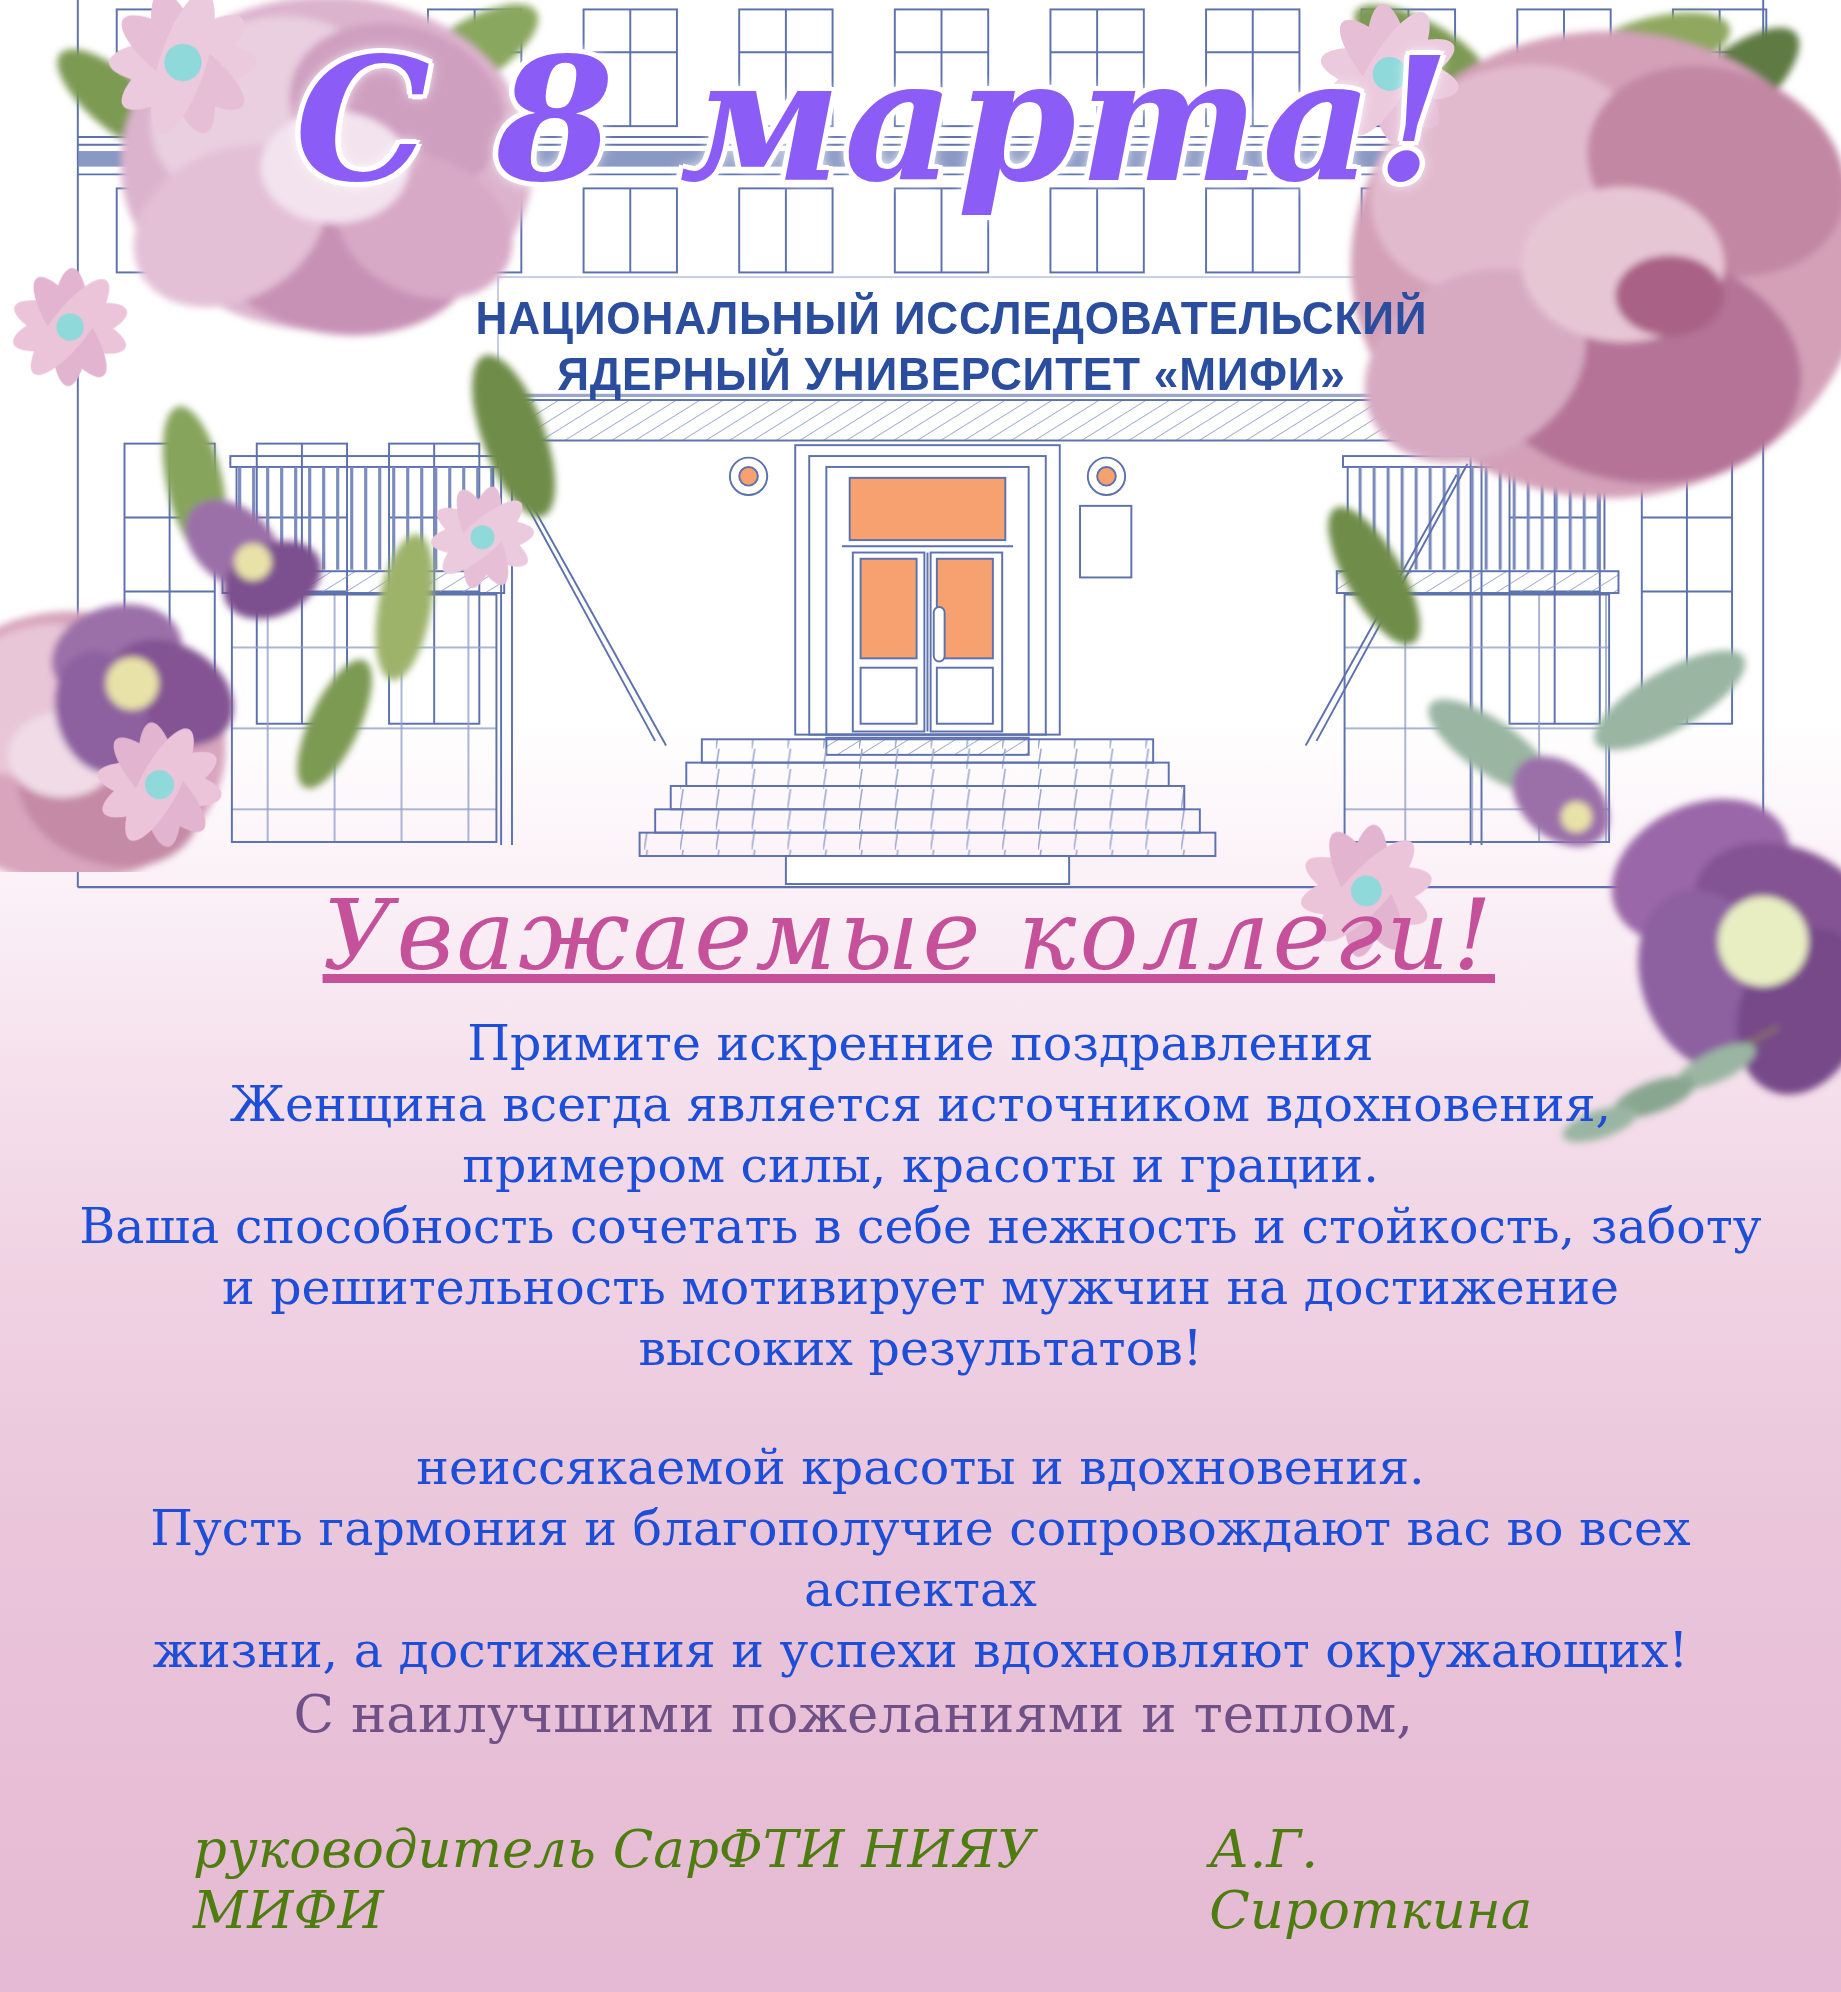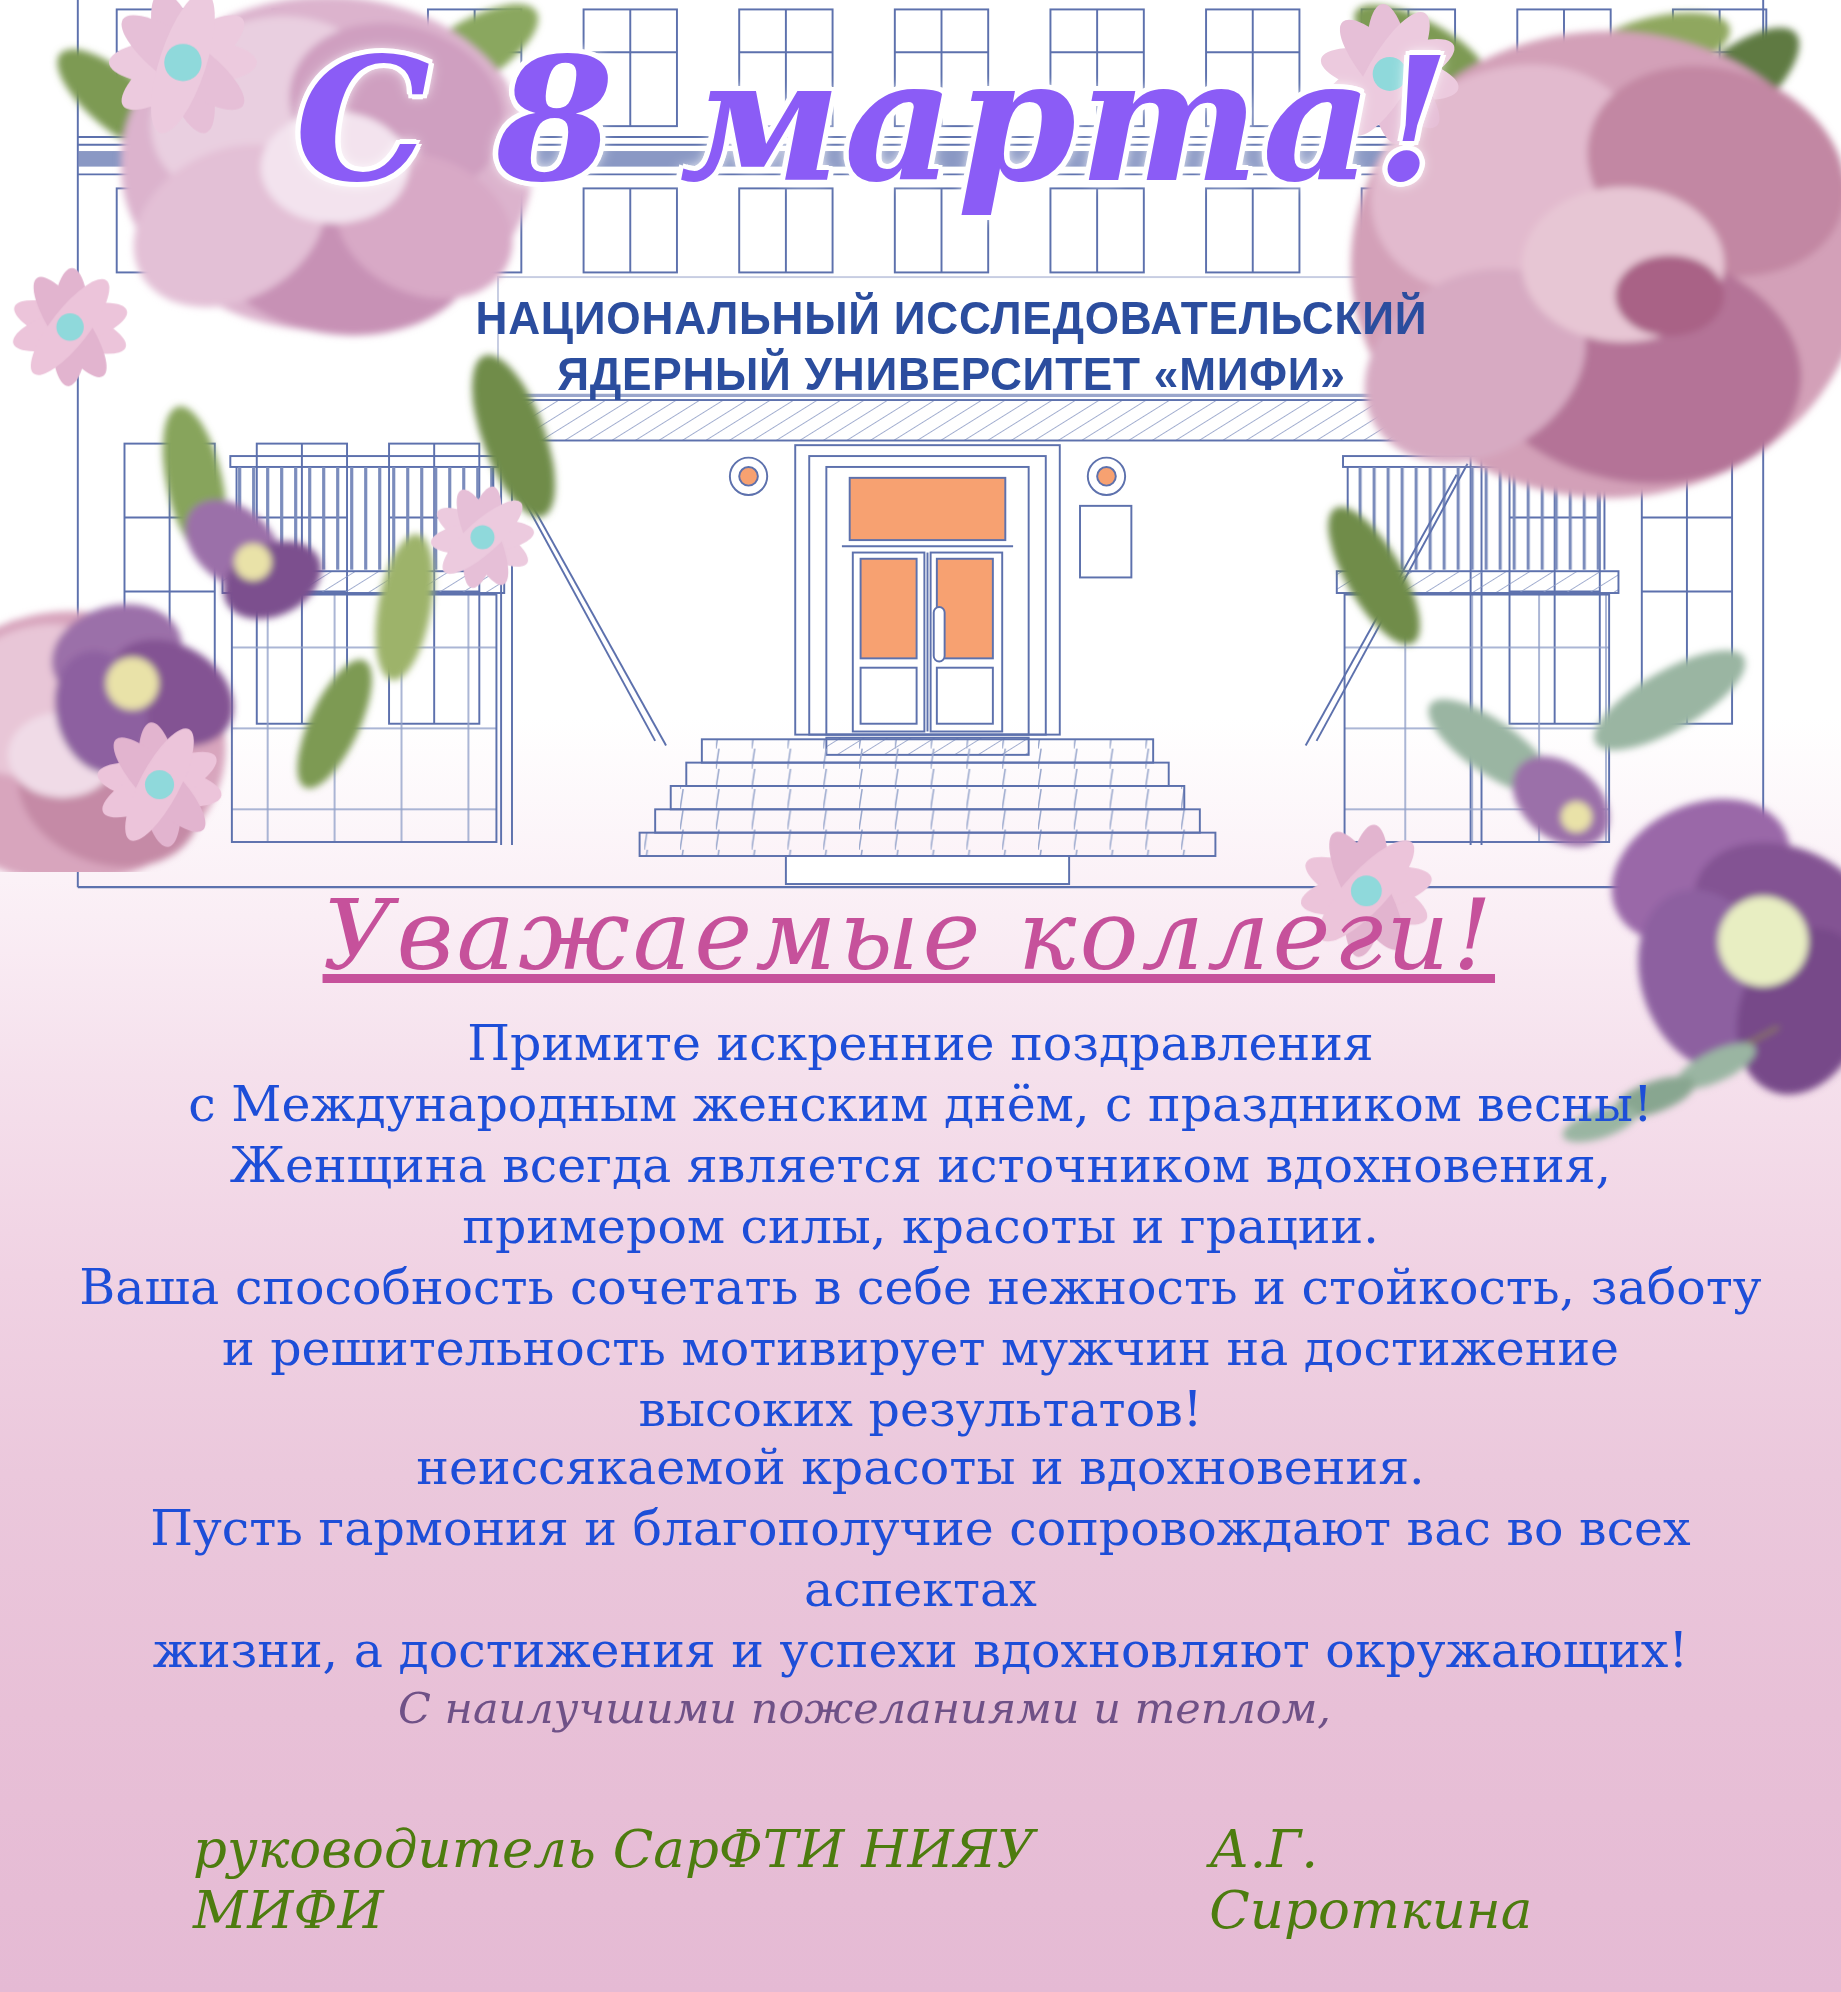--- a/index.html
+++ b/index.html
@@ -41,21 +41,21 @@
     text-decoration:underline;
   }
   .para{
     left:50%;transform:translateX(-50%);width:1775px;
     font-size:49px;line-height:61px;color:#1d4ed8;
   }
   #para1{top:1013px;}
   #para2{top:1437px;}
   #closing{
     left:50%;top:1683px;transform:translateX(-56%);
-    font-style:italic;font-size:43px;color:#6f5187;white-space:nowrap;
+    font-size:53px;color:#6f5187;white-space:nowrap;
   }
   #signature{
     left:193px;top:1818px;width:1451px;display:flex;
     justify-content:space-between;align-items:baseline;
     font-style:italic;font-size:53px;color:#4d7c0f;z-index:30;
   }
 </style>
 </head>
 <body>
 
@@ -368,21 +368,20 @@
 
 <div id="banner-text" class="abs txt">
   <div>НАЦИОНАЛЬНЫЙ ИССЛЕДОВАТЕЛЬСКИЙ</div>
   <div>ЯДЕРНЫЙ УНИВЕРСИТЕТ «МИФИ»</div>
 </div>
 
 <div id="greeting" class="abs txt">Уважаемые коллеги!</div>
 
 <div id="para1" class="abs txt para">
   <div>Примите искренние поздравления</div>
-  <div>с Международным женским днём, с праздником весны!</div>
   <div>Женщина всегда является источником вдохновения,</div>
   <div>примером силы, красоты и грации.</div>
   <div>Ваша способность сочетать в себе нежность  и стойкость, заботу</div>
   <div>и решительность  мотивирует мужчин на достижение</div>
   <div>высоких результатов!</div>
 </div>
 
 <div id="para2" class="abs txt para">
   <div>неиссякаемой красоты и вдохновения.</div>
   <div>Пусть гармония и благополучие сопровождают  вас  во всех аспектах</div>

